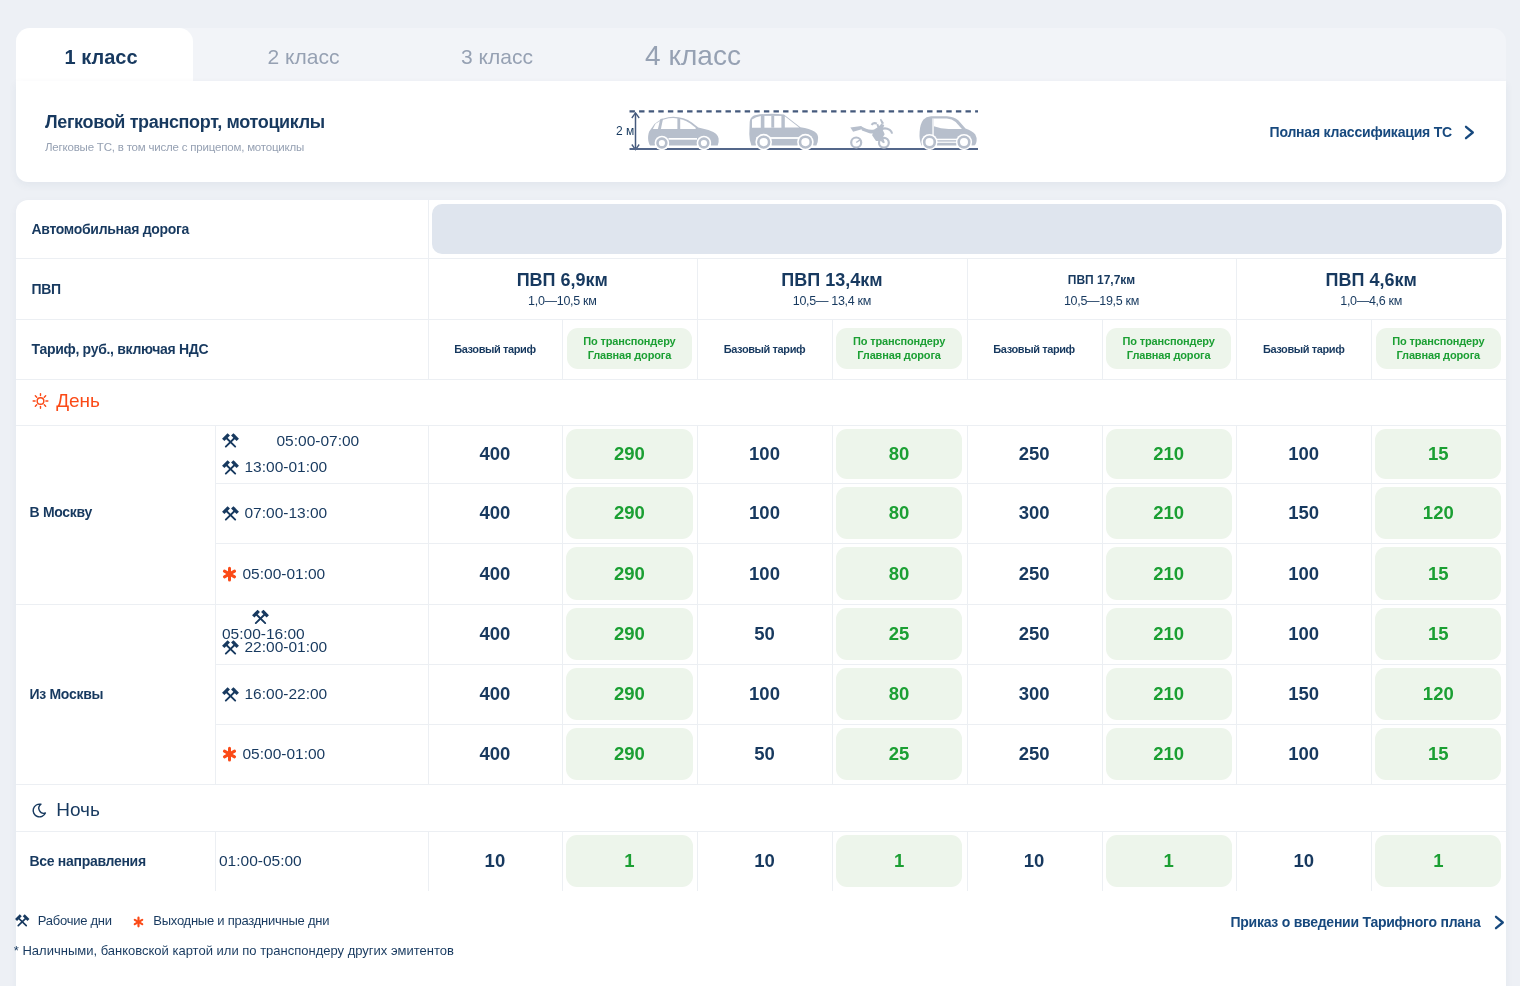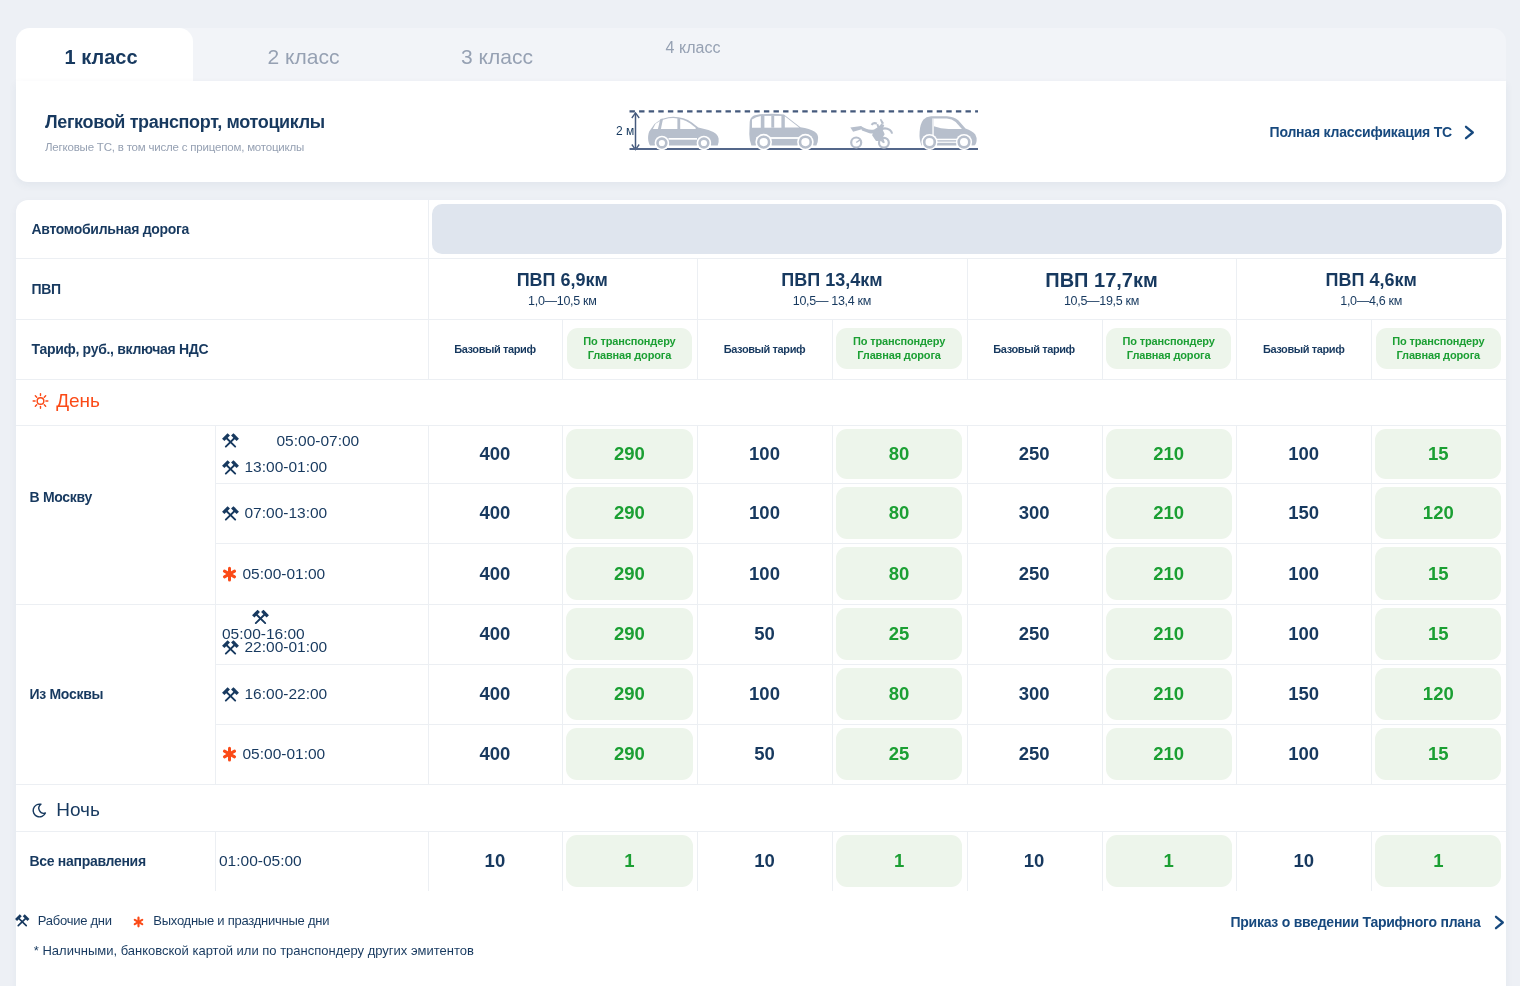--- a/index.html
+++ b/index.html
@@ -12,21 +12,21 @@
 .lbl{font-size:14px;font-weight:700;letter-spacing:-0.3px;}
 .pill{position:absolute;background:#edf5eb;border-radius:11px;display:flex;align-items:center;justify-content:center;color:#1b9f33;}
 .tc{position:absolute;white-space:nowrap;font-size:15.5px;display:flex;align-items:center;transform:translate(0,-50%);}
 .tc svg{margin-right:5.5px;}
 </style></head><body>
 <div class="abs" style="left:16px;top:28px;width:1490px;height:53px;background:#f2f4f8;border-radius:14px 14px 0 0;"></div>
 <div class="abs" style="left:16px;top:28px;width:177px;height:54px;background:#fff;border-radius:14px 14px 0 0;"></div>
 <div class="txt ctr" style="left:101px;top:56.5px;font-size:20px;font-weight:700;">1 класс</div>
 <div class="txt ctr" style="left:303.5px;top:56.5px;font-size:21px;color:#96a1b3">2 класс</div>
 <div class="txt ctr" style="left:497px;top:56.5px;font-size:21px;color:#96a1b3">3 класс</div>
-<div class="txt ctr" style="left:693px;top:48px;font-size:16px;color:#96a1b3">4 класс</div>
+<div class="txt ctr" style="left:693px;top:56px;font-size:28px;color:#96a1b3">4 класс</div>
 <div class="abs" style="left:16px;top:81px;width:1490px;height:101px;background:#fff;border-radius:0 0 12px 12px;box-shadow:0 3px 8px rgba(40,60,100,0.06);"></div>
 <div class="txt cl" style="left:45px;top:121.5px;font-size:18px;font-weight:700;letter-spacing:-0.35px;">Легковой транспорт, мотоциклы</div>
 <div class="txt cl" style="left:45px;top:147px;font-size:11.5px;letter-spacing:-0.2px;color:#96a1b3">Легковые ТС, в том числе с прицепом, мотоциклы</div>
 <svg class="abs" style="left:610px;top:102px" width="380" height="56" viewBox="0 0 380 56">
 <text x="6" y="33" font-size="12" fill="#17395f">2 м</text>
 <g stroke="#44597c" stroke-width="1.5">
 <path d="M25.5 11 V 47"></path>
 <path d="M21.8 16 L25.5 10.8 L29.2 16" fill="none" stroke-width="1.3"></path>
 <path d="M21.8 42.5 L25.5 47.7 L29.2 42.5" fill="none" stroke-width="1.3"></path>
 </g>
@@ -126,21 +126,21 @@
     <div class="vl" style="left:1355.1px;top:119px;height:60px"></div>
     <div class="vl" style="left:1355.1px;top:225px;height:359px"></div>
     <div class="vl" style="left:1355.1px;top:631px;height:60px"></div>
     <div class="txt cl lbl" style="left:15.5px;top:28.5px;">Автомобильная дорога</div>
     <div class="abs" style="left:415.5px;top:4px;width:1070.5px;height:50px;background:#dfe5ee;border-radius:10px;"></div>
     <div class="txt cl lbl" style="left:15.5px;top:89px;">ПВП</div>
     <div class="txt ctr" style="left:546.3px;top:79.5px;font-size:18px;font-weight:700;">ПВП 6,9км</div>
     <div class="txt ctr" style="left:546.3px;top:100.5px;font-size:12.5px;letter-spacing:-0.3px;">1,0—10,5 км</div>
     <div class="txt ctr" style="left:815.9000000000001px;top:79.5px;font-size:18px;font-weight:700;">ПВП 13,4км</div>
     <div class="txt ctr" style="left:815.9000000000001px;top:100.5px;font-size:12.5px;letter-spacing:-0.3px;">10,5— 13,4 км</div>
-    <div class="txt ctr" style="left:1085.5px;top:79.5px;font-size:20px;font-weight:700;">ПВП 17,7км</div>
+    <div class="txt ctr" style="left:1085.5px;top:79.5px;font-size:12px;font-weight:700;">ПВП 17,7км</div>
     <div class="txt ctr" style="left:1085.5px;top:100.5px;font-size:12.5px;letter-spacing:-0.3px;">10,5—19,5 км</div>
     <div class="txt ctr" style="left:1355.15px;top:79.5px;font-size:18px;font-weight:700;">ПВП 4,6км</div>
     <div class="txt ctr" style="left:1355.15px;top:100.5px;font-size:12.5px;letter-spacing:-0.3px;">1,0—4,6 км</div>
     <div class="txt cl lbl" style="left:15.5px;top:149px;">Тариф, руб., включая НДС</div>
     <div class="txt ctr" style="left:478.9px;top:148.5px;font-size:11px;font-weight:700;letter-spacing:-0.4px;">Базовый тариф</div>
     <div class="pill" style="left:550.8px;top:128px;width:125.30000000000007px;height:40.5px;font-size:11px;font-weight:700;letter-spacing:-0.15px;line-height:14px;text-align:center;">По транспондеру<br>Главная дорога</div>
     <div class="txt ctr" style="left:748.5px;top:148.5px;font-size:11px;font-weight:700;letter-spacing:-0.4px;">Базовый тариф</div>
     <div class="pill" style="left:820.4px;top:128px;width:125.30000000000007px;height:40.5px;font-size:11px;font-weight:700;letter-spacing:-0.15px;line-height:14px;text-align:center;">По транспондеру<br>Главная дорога</div>
     <div class="txt ctr" style="left:1018.1px;top:148.5px;font-size:11px;font-weight:700;letter-spacing:-0.4px;">Базовый тариф</div>
     <div class="pill" style="left:1090.0px;top:128px;width:125.29999999999995px;height:40.5px;font-size:11px;font-weight:700;letter-spacing:-0.15px;line-height:14px;text-align:center;">По транспондеру<br>Главная дорога</div>
@@ -151,21 +151,21 @@
         <path d="M12 1.6 V4.4"></path>
         <path d="M12 19.6 V22.4"></path>
         <path d="M1.6 12 H4.4"></path>
         <path d="M19.6 12 H22.4"></path>
         <path d="M4.7 4.7 L6.7 6.7"></path>
         <path d="M17.3 17.3 L19.3 19.3"></path>
         <path d="M4.7 19.3 L6.7 17.3"></path>
         <path d="M17.3 6.7 L19.3 4.7"></path>
       </svg></div>
     <div class="txt cl" style="left:40.2px;top:200.9px;font-size:19px;color:#fb4a17">День</div>
-    <div class="txt cl lbl" style="left:13.5px;top:297px;">В Москву</div>
+    <div class="txt cl lbl" style="left:13.5px;top:312px;">В Москву</div>
     <div class="txt cl lbl" style="left:13.5px;top:494.0px;">Из Москвы</div>
     <div class="tc" style="left:206px;top:240.75px;gap:32px;">
       <svg width="17" height="15" viewBox="0 0 17 15" fill="none" stroke="#17395f">
         <path d="M3.8 13.6 L12.6 5" stroke-width="1.9" stroke-linecap="round"></path>
         <path d="M11.4 2.5 L14.6 5.7" stroke-width="3.3" stroke-linecap="square"></path>
         <path d="M13.2 13.6 L4.4 5" stroke-width="1.9" stroke-linecap="round"></path>
         <path d="M5.6 2.5 L2.4 5.7" stroke-width="3.3" stroke-linecap="square"></path>
       </svg>
       <span>05:00-07:00</span>
     </div>
@@ -305,16 +305,16 @@
     </svg></div>
 <div class="txt cl" style="left:37.8px;top:919.5px;font-size:13px;letter-spacing:-0.25px;">Рабочие дни</div>
 <div class="abs" style="left:133px;top:914px;"><svg width="11" height="12" viewBox="0 0 24 24">
       <g stroke="#fb4a17" stroke-width="4.8" stroke-linecap="round">
         <path d="M12 2.6 L12 21.4"></path>
         <path d="M3.9 7.4 L20.1 16.6"></path>
         <path d="M3.9 16.6 L20.1 7.4"></path>
       </g>
     </svg></div>
 <div class="txt cl" style="left:153.3px;top:919.5px;font-size:13px;letter-spacing:-0.25px;">Выходные и праздничные дни</div>
-<div class="txt cl" style="left:13.8px;top:950px;font-size:13px;margin-left:20px;">* Наличными, банковской картой или по транспондеру других эмитентов</div>
+<div class="txt cl" style="left:13.8px;top:950px;font-size:13px;">* Наличными, банковской картой или по транспондеру других эмитентов</div>
 <div class="txt cr" style="left:1480.6px;top:922px;font-size:14px;font-weight:700;letter-spacing:-0.25px;color:#17497e">Приказ о введении Тарифного плана</div>
 <div class="abs" style="left:1494px;top:915px"><svg width="11" height="15" viewBox="0 0 11 15" fill="none" stroke="#17497e" stroke-width="2.3" stroke-linecap="round" stroke-linejoin="round">
       <path d="M2 1.8 L8.8 7.5 L2 13.2"></path>
     </svg></div>
 </body></html>

